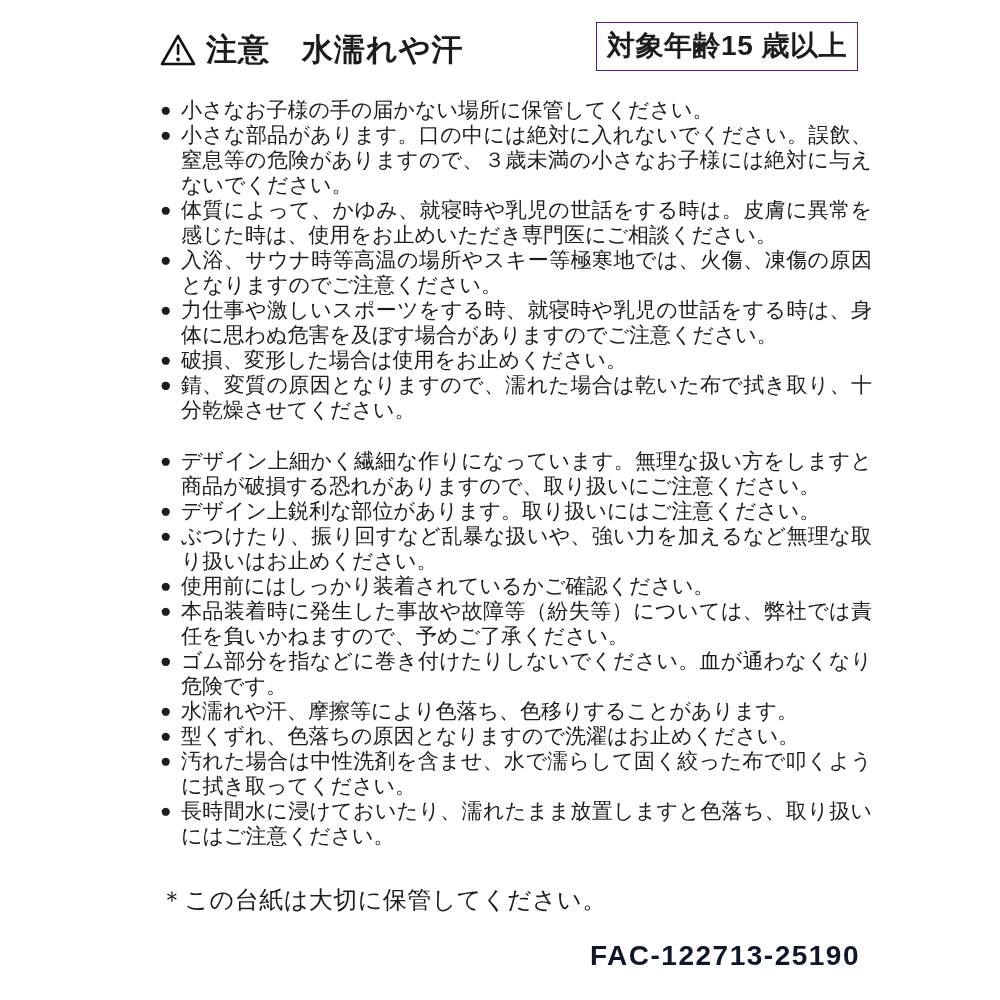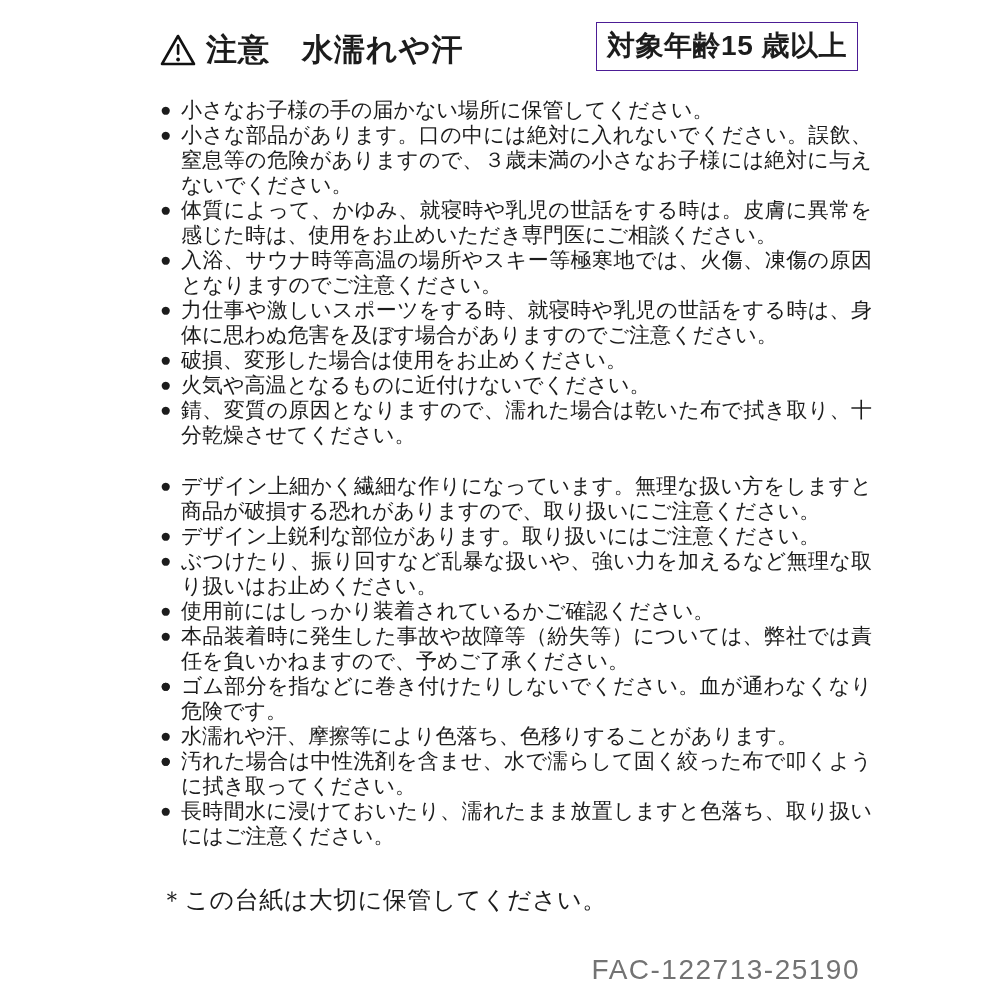--- a/index.html
+++ b/index.html
@@ -79,24 +79,25 @@
   
   .footnote {
     margin-top: 36px;
     font-size: 24px;
     font-weight: normal;
     letter-spacing: 0.5px;
   }
   .product-code {
     position: absolute;
     right: 140px;
-    bottom: 14px;
+    bottom: 28px;
     font-size: 28px;
     letter-spacing: 1.5px;
-    color: #737373;
+    color: #0f172a;
+    font-weight: bold;
   }
 </style>
 </head>
 <body>
 
 <div class="page">
 
   <div class="header">
     <div class="title-group">
       <svg class="warn-icon" viewBox="0 0 36 34" aria-hidden="true">
@@ -110,34 +111,34 @@
     <div class="age-box">対象年齢15 歳以上</div>
   </div>
 
   <ul class="list list-first">
     <li class="item"><span class="bullet">●</span><span>小さなお子様の手の届かない場所に保管してください。</span></li>
     <li class="item"><span class="bullet">●</span><span>小さな部品があります。口の中には絶対に入れないでください。誤飲、窒息等の危険がありますので、３歳未満の小さなお子様には絶対に与えないでください。</span></li>
     <li class="item"><span class="bullet">●</span><span>体質によって、かゆみ、就寝時や乳児の世話をする時は。皮膚に異常を感じた時は、使用をお止めいただき専門医にご相談ください。</span></li>
     <li class="item"><span class="bullet">●</span><span>入浴、サウナ時等高温の場所やスキー等極寒地では、火傷、凍傷の原因となりますのでご注意ください。</span></li>
     <li class="item"><span class="bullet">●</span><span>力仕事や激しいスポーツをする時、就寝時や乳児の世話をする時は、身体に思わぬ危害を及ぼす場合がありますのでご注意ください。</span></li>
     <li class="item"><span class="bullet">●</span><span>破損、変形した場合は使用をお止めください。</span></li>
-    <li class="item"><span class="bullet">●</span><span>火気や高温となるものに近付けないでください。</span></li>
+    <li class="item"><span class="bullet">●</span></li>
     <li class="item"><span class="bullet">●</span><span>錆、変質の原因となりますので、濡れた場合は乾いた布で拭き取り、十分乾燥させてください。</span></li>
   </ul>
 
   <ul class="list list-second">
     <li class="item"><span class="bullet">●</span><span>デザイン上細かく繊細な作りになっています。無理な扱い方をしますと商品が破損する恐れがありますので、取り扱いにご注意ください。</span></li>
     <li class="item"><span class="bullet">●</span><span>デザイン上鋭利な部位があります。取り扱いにはご注意ください。</span></li>
     <li class="item"><span class="bullet">●</span><span>ぶつけたり、振り回すなど乱暴な扱いや、強い力を加えるなど無理な取り扱いはお止めください。</span></li>
     <li class="item"><span class="bullet">●</span><span>使用前にはしっかり装着されているかご確認ください。</span></li>
     <li class="item"><span class="bullet">●</span><span>本品装着時に発生した事故や故障等（紛失等）については、弊社では責任を負いかねますので、予めご了承ください。</span></li>
     <li class="item"><span class="bullet">●</span></li>
     <li class="item"><span class="bullet">●</span><span>ゴム部分を指などに巻き付けたりしないでください。血が通わなくなり危険です。</span></li>
     <li class="item"><span class="bullet">●</span><span>水濡れや汗、摩擦等により色落ち、色移りすることがあります。</span></li>
-    <li class="item"><span class="bullet">●</span></li>
+    <li class="item"><span class="bullet">●</span><span>型くずれ、色落ちの原因となりますので洗濯はお止めください。</span></li>
     <li class="item"><span class="bullet">●</span><span>汚れた場合は中性洗剤を含ませ、水で濡らして固く絞った布で叩くように拭き取ってください。</span></li>
     <li class="item"><span class="bullet">●</span><span>長時間水に浸けておいたり、濡れたまま放置しますと色落ち、取り扱いにはご注意ください。</span></li>
   </ul>
 
   <div class="footnote">＊この台紙は大切に保管してください。</div>
 
   <div class="product-code">FAC-122713-25190</div>
 
 </div>
 

